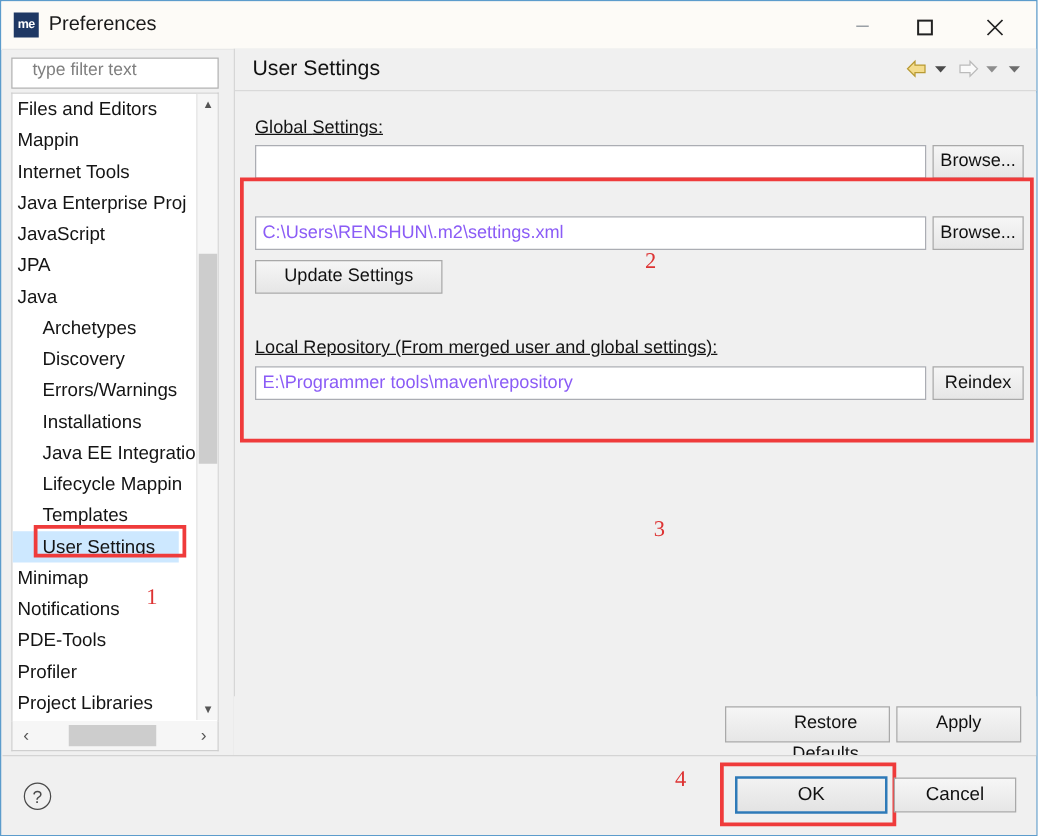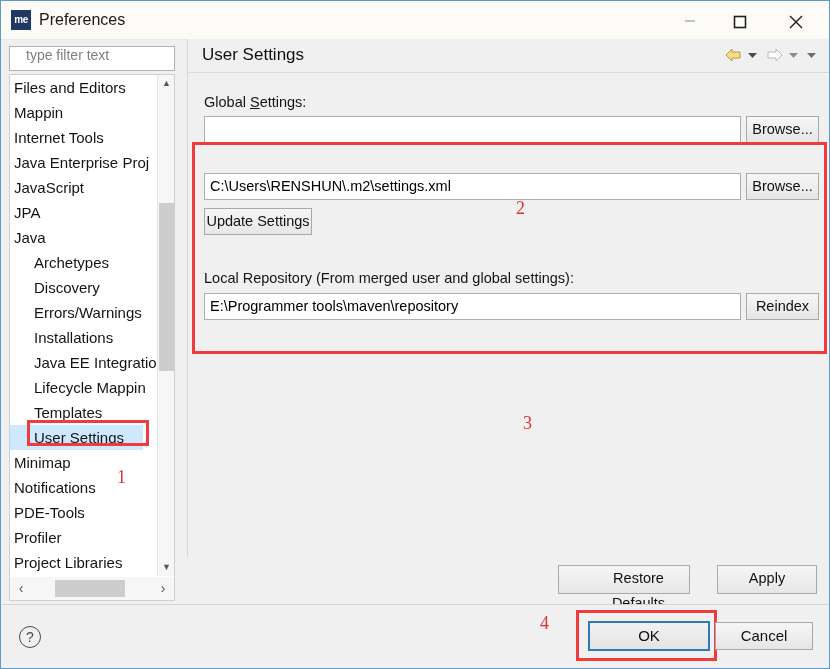--- a/index.html
+++ b/index.html
@@ -156,29 +156,30 @@
   
   #panel-body {
     position: absolute; left: 0; top: 35px;
     width: 642px; height: 530px;
     background: #f0f0f0;
   }
   .lbl {
     position: absolute;
     font-size: 14.5px; color: #141414;
     white-space: nowrap;
+    text-decoration: underline;
   }
   .lbl u { text-decoration: underline; }
   .txtfield {
     position: absolute;
     height: 27px;
     background: #ffffff;
     border: 1px solid #abadb3;
     font-size: 14.5px;
-    color: #000000;
+    color: #8b5cf6;
     line-height: 25px;
     padding: 0 5px;
     white-space: nowrap;
     overflow: hidden;
   }
   .btn {
     position: absolute;
     height: 27px;
     background: linear-gradient(#f6f6f6,#e6e6e6);
     border: 1px solid #a9a9a9;
@@ -351,35 +352,35 @@
     </div>
 
     <div id="panel-body">
 
       <div class="lbl" style="left:16px; top:20px;">Global <u>S</u>ettings:</div>
       <div class="txtfield" style="left:16px; top:42px; width:537px;"></div>
       <div class="btn" style="left:558px; top:42px; width:73px;">Browse...</div>
 
       <div class="txtfield" style="left:16px; top:99px; width:537px;">C:\Users\RENSHUN\.m2\settings.xml</div>
       <div class="btn" style="left:558px; top:99px; width:73px;">Browse...</div>
-      <div class="btn" style="left:16px; top:134px; width:108px;">Update Settings</div>
+      <div class="btn" style="left:16px; top:134px; width:150px;">Update Settings</div>
 
       <div class="lbl" style="left:16px; top:196px;">Local Repository (From merged user and global settings):</div>
       <div class="txtfield" style="left:16px; top:219px; width:537px;">E:\Programmer tools\maven\repository</div>
       <div class="btn" style="left:558px; top:219px; width:73px;">Reindex</div>
 
       <div class="redbox" style="left:4px; top:68px; width:635px; height:212px;"></div>
       <div class="rednum" style="left:328px; top:124px;">2</div>
       <div class="rednum" style="left:335px; top:339px;">3</div>
 
     </div>
   </div>
 
   <div id="btnrow1">
-    <div class="btn" style="left:371px; top:8px; width:132px; height:29px;padding-left:29px;">Restore Defaults</div>
+    <div class="btn" style="left:393px; top:8px; width:132px; height:29px;padding-left:29px;">Restore Defaults</div>
     <div class="btn" style="left:530px; top:8px; width:100px; height:29px;">Apply</div>
   </div>
 
   <div id="footer">
     <div id="help-icon">?</div>
   </div>
 
   <div class="rednum" style="left:539px; top:612px;">4</div>
   <div class="redbox" style="left:575px; top:609px; width:141px; height:51px;"></div>
 

